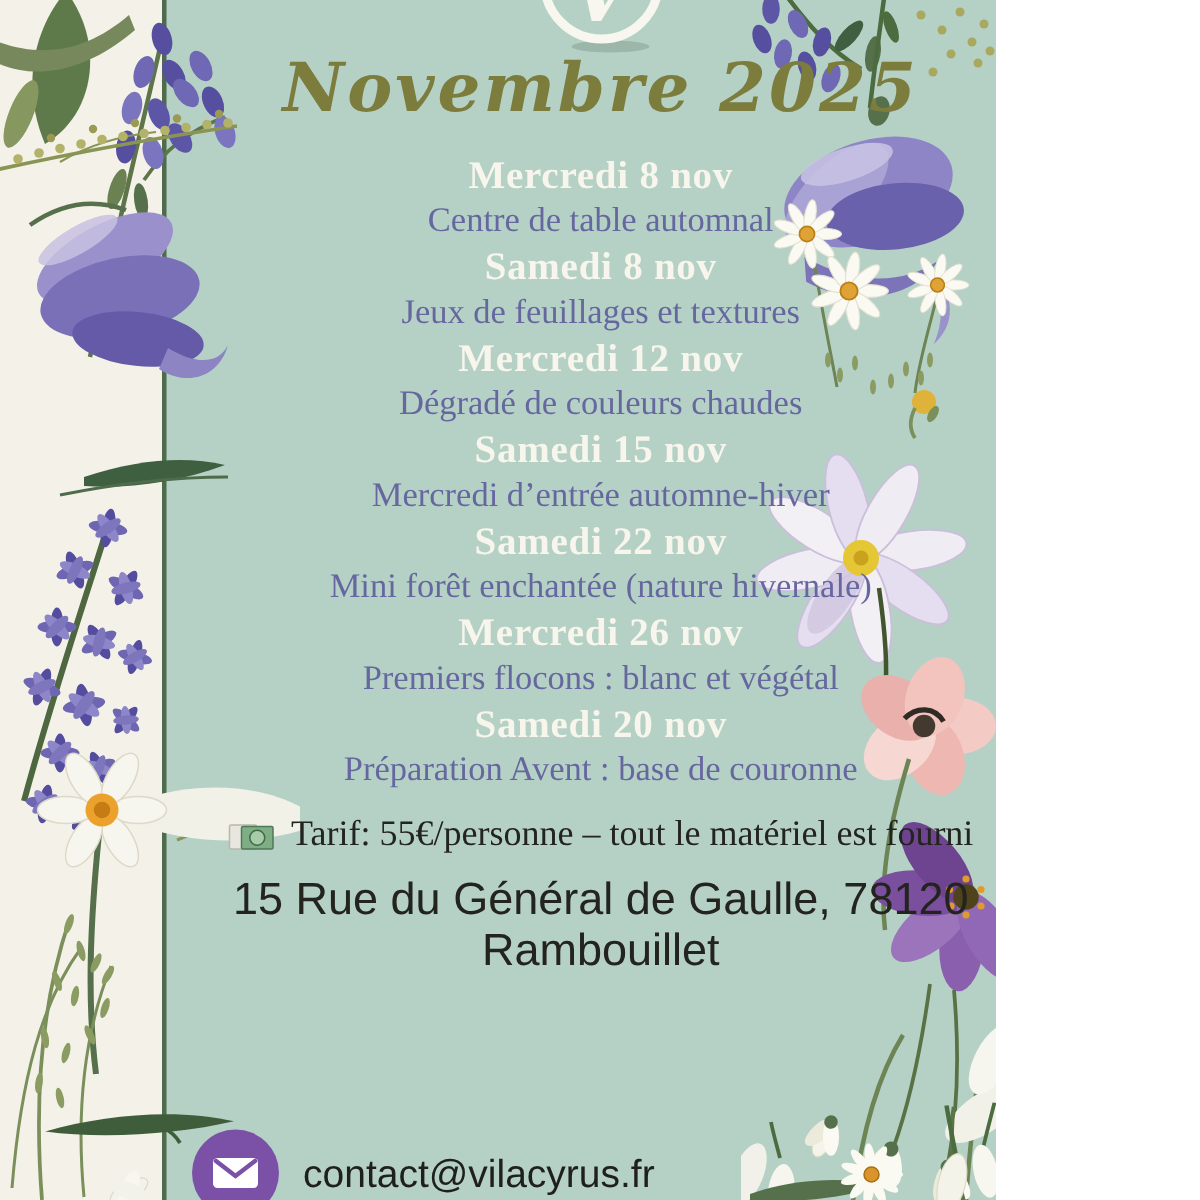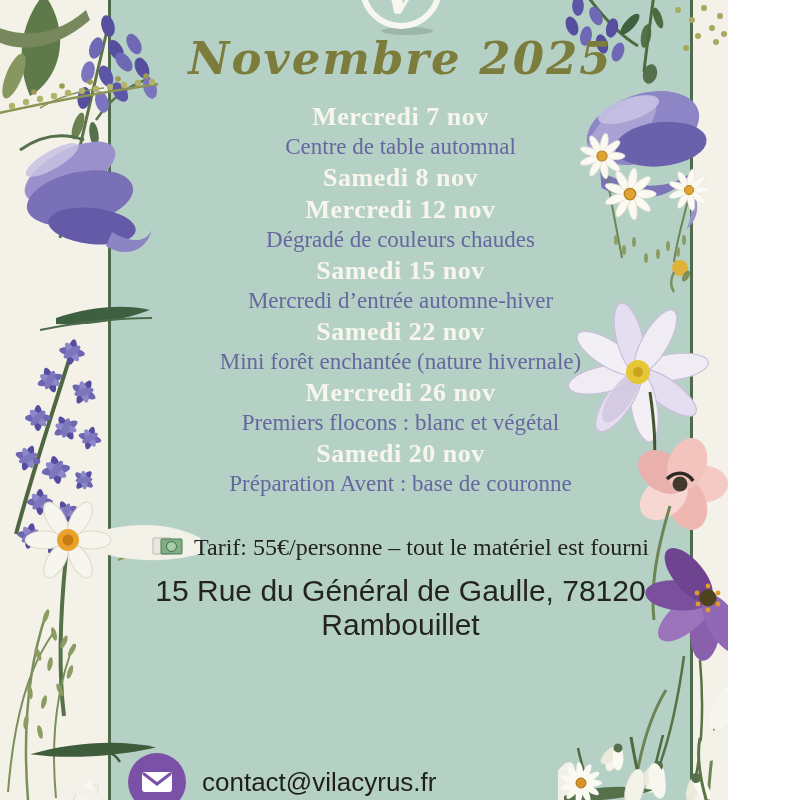--- a/index.html
+++ b/index.html
@@ -1,38 +1,38 @@
 <!DOCTYPE html>
 <html style="--panel-teal: #b5d1c6; --background-cream: #f4f2e8; --border-green: #4e6b4b; --title-olive: #7c7c3d; --date-white: #f8f6ec; --workshop-purple: #67679f; --text-dark: #24241f; --booking-olive: #6f7b36; --email-badge-purple: #7b51a8;"><head>
 <meta charset="utf-8">
 <style>
   :root{
     --panel-teal:#b5d1c6; --background-cream:#f4f2e8; --border-green:#4e6b4b;
     --title-olive:#7c7c3d; --date-white:#f8f6ec; --workshop-purple:#67679f;
     --text-dark:#24241f; --booking-olive:#6f7b36; --email-badge-purple:#7b51a8;
   }
   html,body{margin:0;padding:0}
-  .poster{position:relative;width:728px;height:800px;overflow:hidden;
+  .poster{position:relative;width:664px;height:800px;overflow:hidden;
     background:var(--background-cream);font-family:"Liberation Serif",serif}
   .panel{position:absolute;top:0;bottom:0;left:108px;width:585px;box-sizing:border-box;
     background:var(--panel-teal);
     border-left:3px solid var(--border-green);border-right:3px solid var(--border-green);z-index:1}
   .floral{position:absolute;top:0;z-index:2;pointer-events:none}
   #floral-left{left:0}
   #floral-right{right:0}
   #floral-bottom{left:535px;top:735px}
   .content{position:absolute;left:108px;width:585px;top:0;bottom:0;z-index:3;text-align:center}
   .logo{position:absolute;left:50%;transform:translateX(-50%);top:-50px}
   .title{margin:30px 0 12px;font-family:"DejaVu Serif",serif;font-style:italic;font-weight:bold;
     font-size:45px;line-height:58px;color:var(--title-olive);letter-spacing:2px}
   .date{font-weight:bold;font-size:26px;line-height:30px;padding-top:2px;
     color:var(--date-white);letter-spacing:.5px}
   .workshop{font-size:23px;line-height:29px;color:var(--workshop-purple)}
-  .tarif-row{margin-top:36px;font-size:24px;color:var(--text-dark);
-    display:flex;justify-content:center;align-items:flex-start;gap:10px}
+  .tarif-row{margin-top:16px;font-size:24px;color:var(--text-dark);
+    display:flex;justify-content:center;align-items:flex-end;gap:10px}
   .reservation{display:inline-block;margin-top:26px;font-family:"Liberation Sans",sans-serif;
     font-weight:bold;font-size:22px;color:var(--booking-olive);
     border-bottom:2.5px solid var(--booking-olive);padding:0 6px 3px;cursor:pointer}
   .address{margin-top:13px;font-family:"Liberation Sans",sans-serif;font-size:30px;color:var(--text-dark)}
   .email-row{position:absolute;top:753px;left:0;right:0;display:flex;align-items:center;
     gap:16px;padding-left:20px;text-align:left;cursor:pointer}
   .email-badge{width:58px;height:58px;border-radius:50%;background:var(--email-badge-purple);
     display:flex;align-items:center;justify-content:center;flex:0 0 auto}
   .email-text{font-family:"Liberation Sans",sans-serif;font-size:26px;color:#1f1f1c}
 </style>
@@ -406,25 +406,26 @@
     <svg class="logo" width="100" height="86" viewBox="0 0 100 86">
       <ellipse cx="56" cy="81" rx="26" ry="4" fill="rgba(100,120,105,0.3)"></ellipse>
       <circle cx="50" cy="38" r="38" fill="none" stroke="#f7f6ef" stroke-width="6"></circle>
       <text x="50" y="64" text-anchor="middle" font-family="DejaVu Serif, serif" font-style="italic" font-weight="bold" font-size="54" fill="#f7f6ef">V</text>
     </svg>
 
     <h1 class="title">Novembre 2025</h1>
 
     <div>
       <div class="pair">
-        <div class="date">Mercredi 7 nov</div>
+        <div class="date">Mercredi 8 nov</div>
         <div class="workshop">Centre de table automnal</div>
       </div>
       <div class="pair">
         <div class="date">Samedi 8 nov</div>
+        <div class="workshop">Jeux de feuillages et textures</div>
       </div>
       <div class="pair">
         <div class="date">Mercredi 12 nov</div>
         <div class="workshop">Dégradé de couleurs chaudes</div>
       </div>
       <div class="pair">
         <div class="date">Samedi 15 nov</div>
         <div class="workshop">Mercredi d’entrée automne-hiver</div>
       </div>
       <div class="pair">

